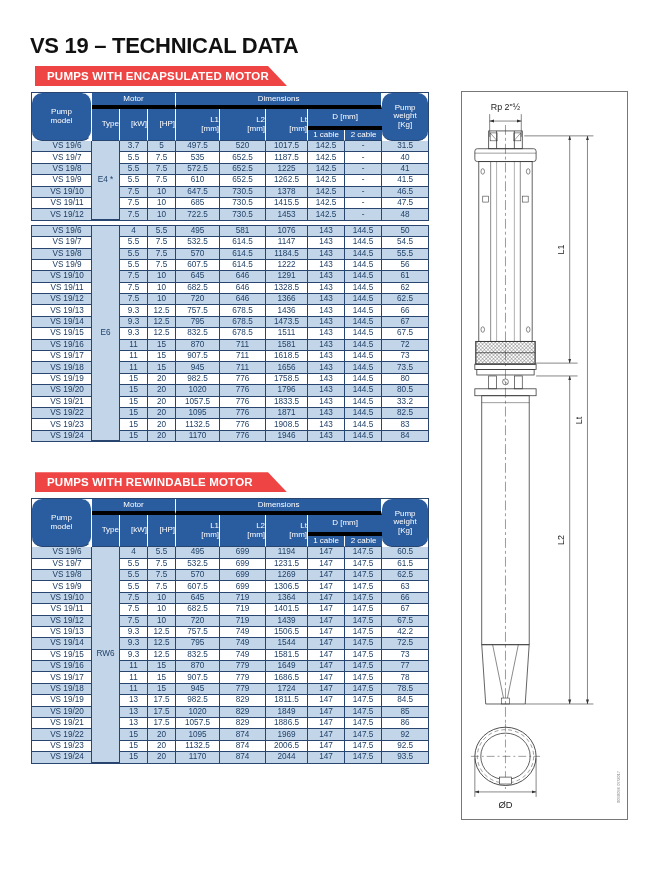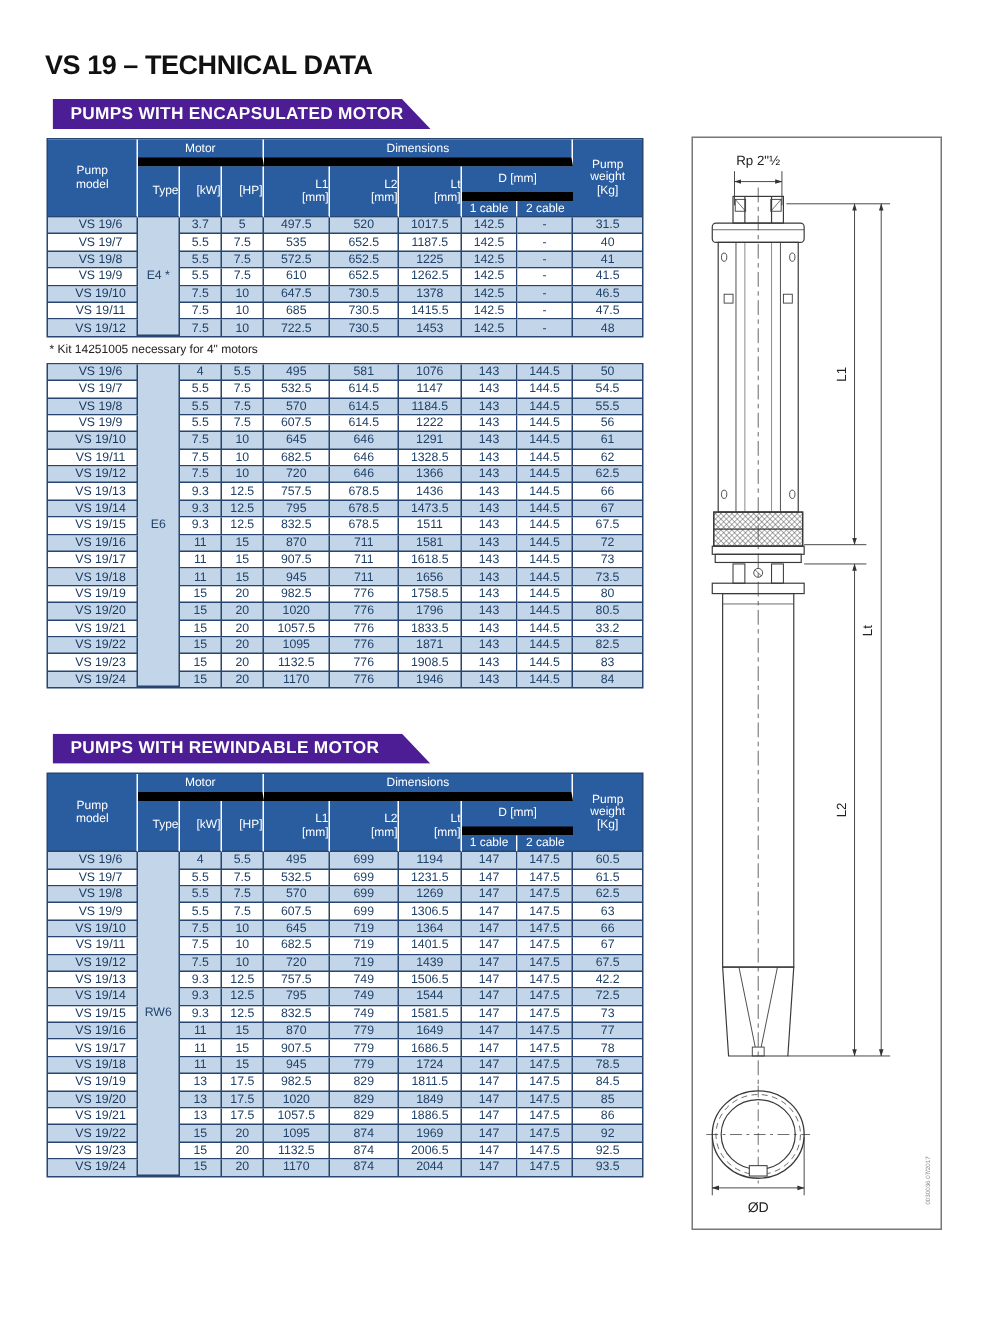--- a/index.html
+++ b/index.html
@@ -1,35 +1,35 @@
 <!DOCTYPE html>
 <html><head>
 <meta charset="utf-8">
 <style>
   html,body{margin:0;padding:0;background:#fff;}
   body{width:663px;height:878px;position:relative;font-family:"Liberation Sans",sans-serif;overflow:hidden;}
-  .page-title{position:absolute;left:30px;top:33px;margin:0;font-size:18px;font-weight:800;letter-spacing:-0.3px;color:#111;}
+  .page-title{position:absolute;left:30px;top:33px;margin:0;font-size:22px;font-weight:800;letter-spacing:-0.3px;color:#111;}
   .left-col{position:absolute;left:31px;top:66px;width:396px;}
-  .banner{height:20px;width:252px;margin-left:4px;background:#4c1d95;color:#fff;
+  .banner{height:20px;width:252px;margin-left:4px;background:#ef4444;color:#fff;
           font-size:11.5px;font-weight:700;letter-spacing:0.2px;display:flex;align-items:center;
           padding-left:12px;box-sizing:border-box;
           clip-path:polygon(0 0,calc(100% - 19px) 0,100% 100%,0 100%);}
   .banner-2{margin-top:30px;}
   table.spec{border-collapse:separate;border-spacing:0;table-layout:fixed;width:396px;
              border:1px solid #27456F;margin-top:6px;}
   table.spec.cont{margin-top:4px;}
   th{background:#2A5CA0;color:#fff;font-weight:400;font-size:8px;line-height:8.5px;
-     padding:0;border-right:1px solid #fff;border-bottom:6px solid #000000;
+     padding:0;border-right:1px solid #fff;border-bottom:4px solid #000000;
      white-space:pre-line;text-align:center;vertical-align:middle;}
   th:last-child{border-right:none;}
   tr.hr1 th{height:12px;}
   tr.hr2 th{height:17px;}
   tr.hr3 th{height:10px;border-bottom:1px solid #27456F;text-align:center;}
   tr.hr2 th[rowspan]{border-bottom:1px solid #27456F;text-align:right;}
-  th.no-bb{border-bottom:1px solid #27456F;}
+  th.no-bb{border-bottom:1px solid #27456F;border-radius:10px;}
   td{font-size:8.2px;line-height:10px;height:10.4px;padding:0;text-align:center;
      color:#1F4068;border-right:1px solid #27456F;border-bottom:1px solid #27456F;
      vertical-align:middle;overflow:hidden;}
   td:last-child{border-right:none;}
   tbody tr:last-child td{border-bottom:none;}
   tbody tr:nth-child(odd) td{background:#C3D6E9;}
   tbody tr:nth-child(even) td{background:#FFFFFF;}
   table.spec tbody td.model{font-weight:400;color:#17365D;padding-left:11px;}
   table.spec tbody td.type-cell{background:#C3D6E9;font-size:8.2px;color:#1F4068;}
   .footnote{font-size:8px;color:#222;margin:3px 0 0 2px;line-height:10px;}
@@ -160,21 +160,20 @@
           <td>722.5</td>
           <td>730.5</td>
           <td>1453</td>
           <td>142.5</td>
           <td>-</td>
           <td>48</td>
         </tr>
       </tbody>
   </table>
 
-  <div class="footnote">* Kit 14251005 necessary for 4" motors</div>
 
   <table class="spec cont">
     <colgroup>
       <col style="width:60px">
         <col style="width:28px">
         <col style="width:28px">
         <col style="width:28px">
       <col style="width:44px">
         <col style="width:46px">
         <col style="width:42px">

